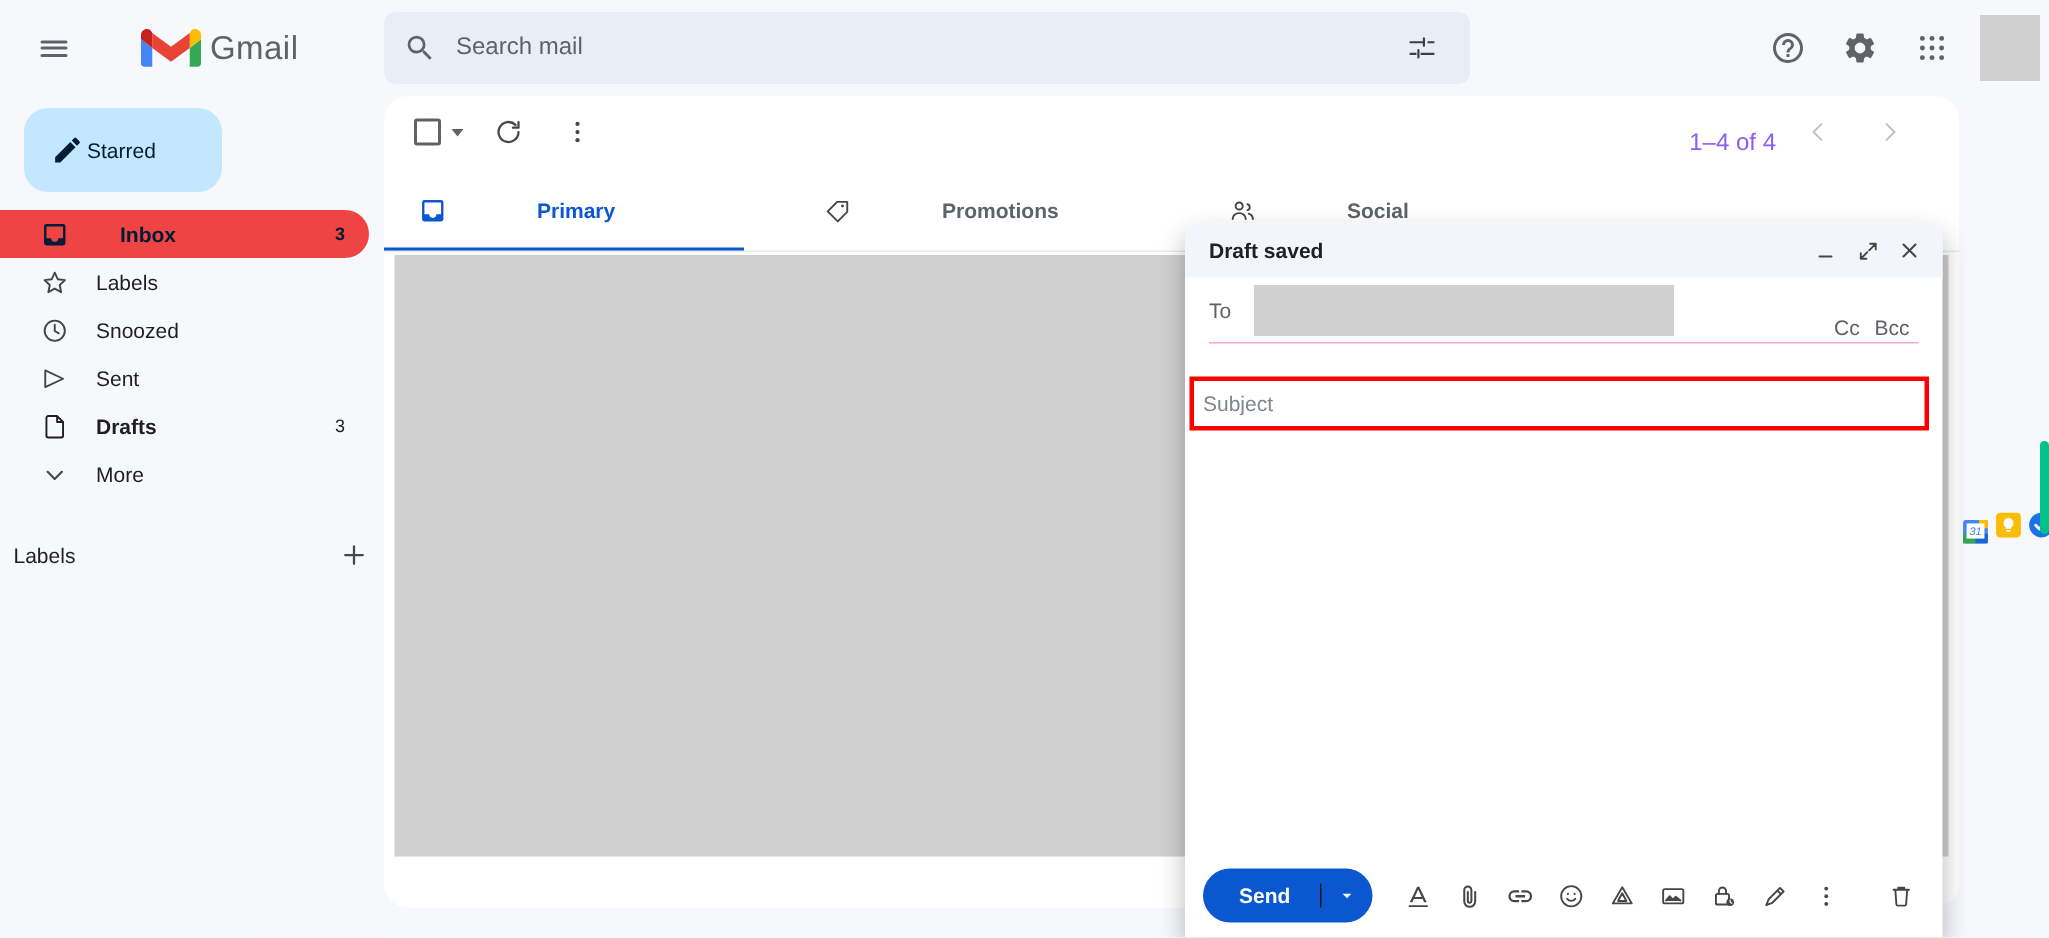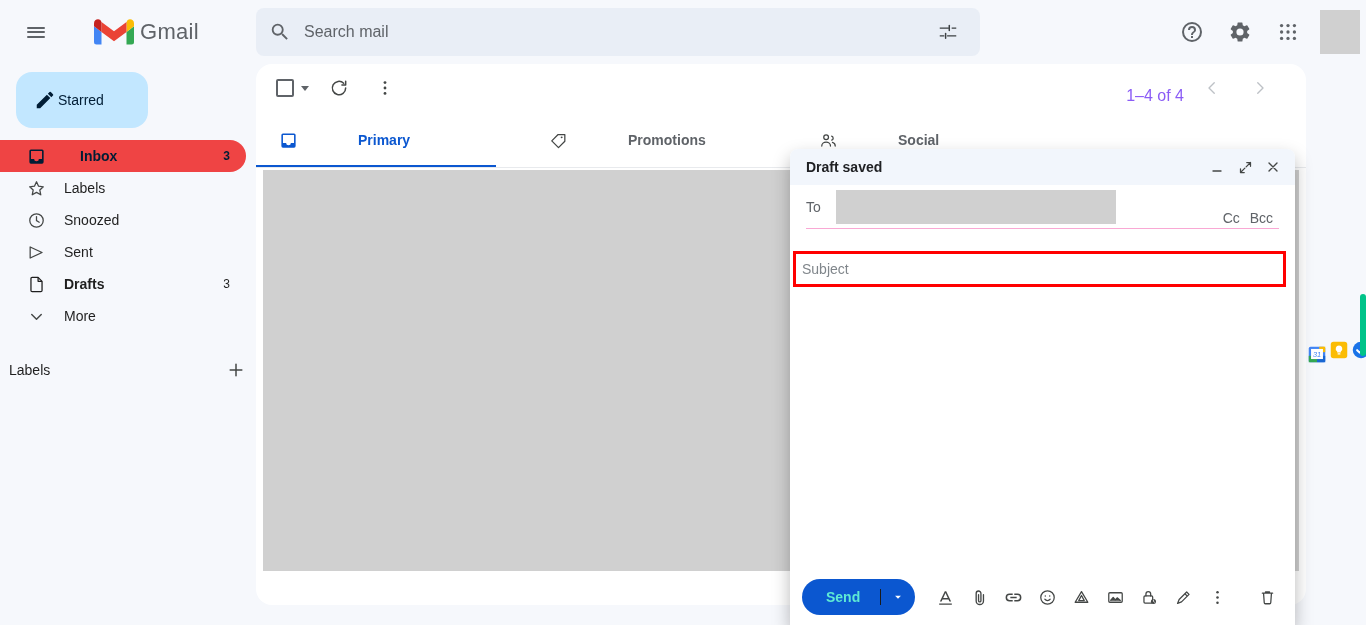--- a/index.html
+++ b/index.html
@@ -219,21 +219,21 @@
   }
 
   #compose-footer {
     height: 56px; display: flex; align-items: center; padding: 0 12px;
   }
   #send-grp {
     display: flex; align-items: center; height: 36px;
     background: #0b57d0; border-radius: 18px; cursor: pointer;
   }
   #send-grp .send-lbl {
-    color: #5eead4; font-size: 14px; font-weight: bold;
+    color: #ffffff; font-size: 14px; font-weight: bold;
     padding: 0 20px 0 24px; border-right: 1px solid #1a1a1a;
   }
   #send-grp .send-caret {
     width: 34px; display: flex; align-items: center; justify-content: center;
   }
   .ft-btn {
     width: 32px; height: 32px; border-radius: 50%; margin-left: 2px;
     display: flex; align-items: center; justify-content: center; cursor: pointer;
   }
   #ft-icons { display: flex; align-items: center; margin-left: 12px; }

